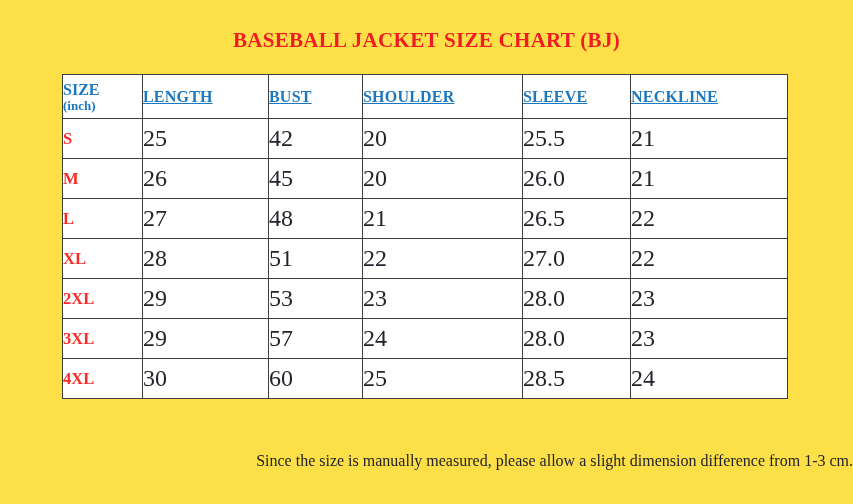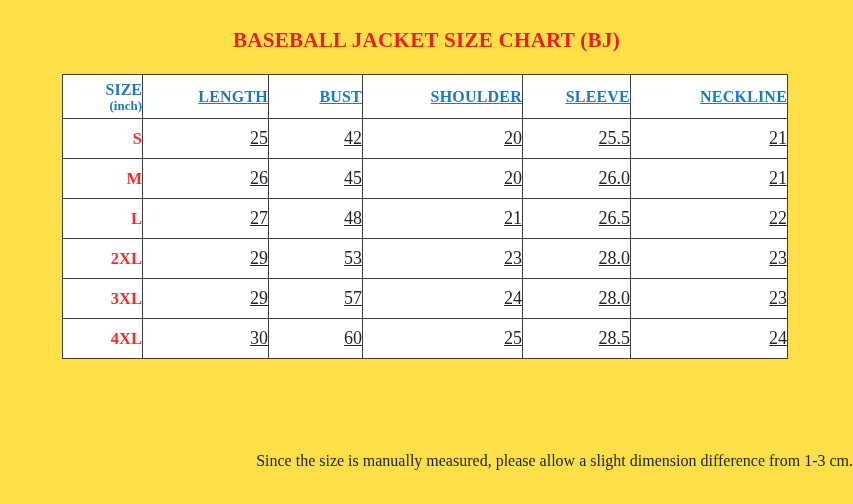--- a/index.html
+++ b/index.html
@@ -33,21 +33,21 @@
     position: absolute;
     left: 62px;
     top: 74px;
     width: 725px;
     border-collapse: collapse;
     table-layout: fixed;
     background: #ffffff;
   }
   .size-table th, .size-table td {
     border: 1.4px solid var(--border, #3d3d3d);
-    text-align: right;
+    text-align: left;
     vertical-align: middle;
     padding: 0;
   }
   .size-table thead tr { height: 44px; }
   .size-table tbody tr { height: 40px; }
   th.col-th {
     color: var(--header-blue, #1e78c0);
     font-size: 16px;
     font-weight: bold;
     letter-spacing: 0.2px;
@@ -61,22 +61,21 @@
   }
   .size-th-line1 { font-size: 16px; }
   .size-th-line2 { font-size: 13px; }
   td.size-cell {
     color: var(--size-label-red, #fa2a26);
     font-size: 16.5px;
     font-weight: bold;
   }
   td.value-cell {
     color: var(--value-dark, #23232b);
-    font-size: 18px;
-    text-decoration: underline;
+    font-size: 24px;
   }
   .footnote {
     position: absolute;
     top: 452px;
     left: 0;
     width: 100%;
     margin: 0;
     text-align: right;
     font-size: 16px;
     color: var(--value-dark, #23232b);
@@ -130,20 +129,28 @@
         </tr>
         <tr>
           <td class="size-cell">L</td>
           <td class="value-cell">27</td>
           <td class="value-cell">48</td>
           <td class="value-cell">21</td>
           <td class="value-cell">26.5</td>
           <td class="value-cell">22</td>
         </tr>
         <tr>
+          <td class="size-cell">XL</td>
+          <td class="value-cell">28</td>
+          <td class="value-cell">51</td>
+          <td class="value-cell">22</td>
+          <td class="value-cell">27.0</td>
+          <td class="value-cell">22</td>
+        </tr>
+        <tr>
           <td class="size-cell">2XL</td>
           <td class="value-cell">29</td>
           <td class="value-cell">53</td>
           <td class="value-cell">23</td>
           <td class="value-cell">28.0</td>
           <td class="value-cell">23</td>
         </tr>
         <tr>
           <td class="size-cell">3XL</td>
           <td class="value-cell">29</td>

